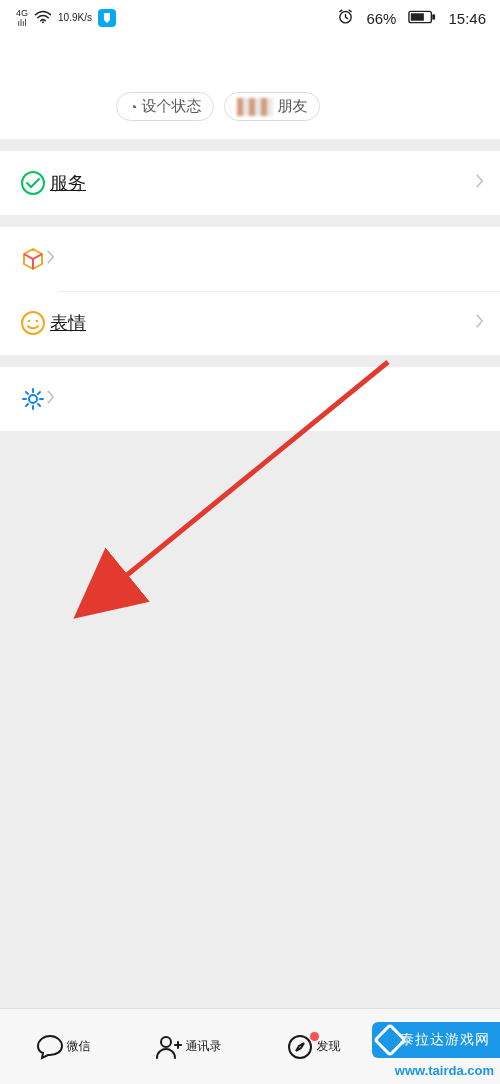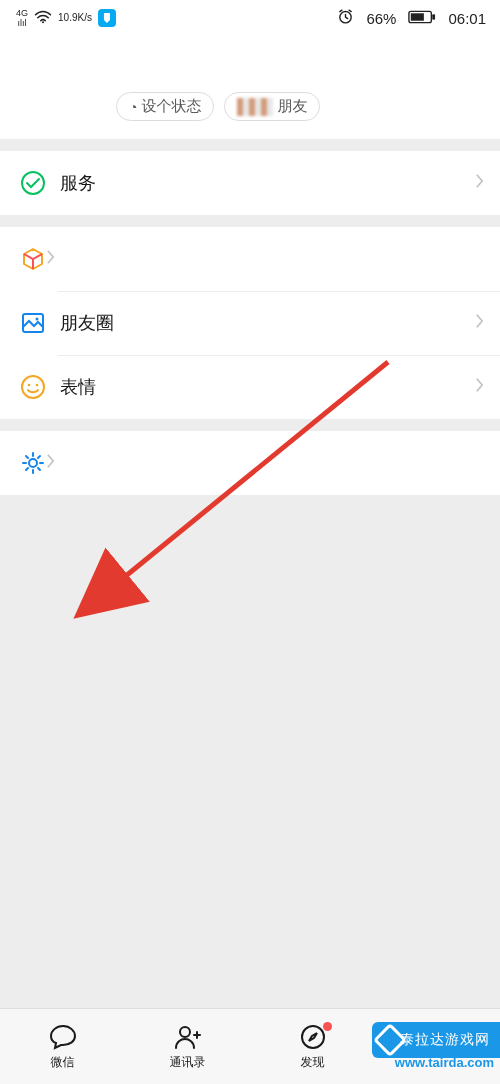--- a/index.html
+++ b/index.html
@@ -82,50 +82,50 @@
   .group { background:#fff; margin-top: 12px; }
   .group.first { margin-top: 12px; }
   .row {
     display:flex; align-items:center; height: 64px; padding: 0 16px 0 20px;
     position:relative;
   }
   .row + .row::before{
     content:''; position:absolute; left:58px; right:0; top:0; height:1px; background:#ececec;
   }
   .row .icon { width:26px; height:26px; flex-shrink:0; display:flex; align-items:center; justify-content:center;}
-  .row .label { flex:1; margin-left: 14px; font-size: 18px; color:#1a1a1a;}
+  .row .label { flex:1; margin-left: 4px; font-size: 18px; color:#1a1a1a;text-decoration:underline;}
   .row .chev { color:#c4c4c4; }
 
   
   .tabbar {
     position:absolute; bottom:0; left:0; right:0; height:76px;
     background:#f7f7f7; border-top:1px solid #dedede;
     display:flex;
   }
   .tab {
-    flex:1; display:flex; flex-direction:column; align-items:center; justify-content:center;
+    flex:1; display:flex; align-items:center; justify-content:center;
     gap:2px; font-size:12px; color:#1a1a1a;
   }
   .tab .ticon { height:30px; display:flex; align-items:center; justify-content:center; position:relative;}
   .dot{ position:absolute; top:0; right:-4px; width:9px;height:9px;border-radius:50%; background:#fa5151;}
 
   
   .wm-logo{
     position:absolute; right:0; bottom:26px; width:128px; height:36px;
     background:#1a97e6; border-radius:6px 0 0 6px;
     display:flex; align-items:center; justify-content:center;
     color:#fff; font-size:14px; font-weight:400; letter-spacing:1px;
     padding-left:18px;
   }
   .wm-logo::before{
     content:''; position:absolute; left:6px; width:18px;height:18px;
     border:3px solid #fff; border-radius:4px; transform:rotate(45deg);
   }
   .wm-url{
-    position:absolute; right:6px; bottom:14px; font-size:13px; color:#1a97e6; font-weight:600;
+    position:absolute; right:6px; bottom:6px; font-size:13px; color:#1a97e6; font-weight:600;
   }
 
   
   .arrow-overlay{
     position:absolute; left:0; top:0; width:500px; height:1084px; pointer-events:none;
   }
   .arrow-overlay svg{ width:100%; height:100%; }
 
   .chevron-svg { stroke:#c4c4c4; stroke-width:2; fill:none; }
 </style>
@@ -158,21 +158,21 @@
         </svg>
     </span>
     <span>66%</span>
     <span>
       <svg width="28" height="14" viewBox="0 0 30 14">
           <rect x="1" y="1" width="24" height="12" rx="2" stroke="#222" stroke-width="1.5" fill="none"></rect>
           <rect x="3" y="3" width="14" height="8" fill="#222"></rect>
           <rect x="26" y="4" width="3" height="6" rx="1" fill="#222"></rect>
         </svg>
     </span>
-    <span>06:01</span>
+    <span>15:46</span>
   </div>
 </div>
 
 <div class="header-block">
   <div class="status-pills">
     <div class="pill">
       <span class="globe">◔</span>
       <span>设个状态</span>
     </div>
     <div class="pill">
@@ -198,33 +198,20 @@
 </div>
 
 <div class="group">
   <div class="row">
     <span class="icon">
       <svg width="26" height="26" viewBox="0 0 26 26">
           <path d="M13 3 L22 8 L22 18 L13 23 L4 18 L4 8 Z" stroke="#f5a623" stroke-width="2" fill="none" stroke-linejoin="round"></path>
           <path d="M4 8 L13 13 L22 8 M13 13 L13 23" stroke="#fa5151" stroke-width="2" fill="none"></path>
         </svg>
     </span>
-    <span class="chev"><svg width="9" height="16" viewBox="0 0 10 18">
-          <path d="M2 2 L8 9 L2 16" class="chevron-svg"></path>
-        </svg></span>
-  </div>
-  <div class="row">
-    <span class="icon">
-      <svg width="26" height="26" viewBox="0 0 26 26">
-          <rect x="3" y="4" width="20" height="18" rx="2" stroke="#1485ee" stroke-width="2" fill="none"></rect>
-          <path d="M3 17 L9 11 L14 16 L18 12 L23 17" stroke="#1485ee" stroke-width="2" fill="none"></path>
-          <circle cx="17" cy="9" r="1.5" fill="#1485ee"></circle>
-        </svg>
-    </span>
-    <span class="label">朋友圈</span>
     <span class="chev"><svg width="9" height="16" viewBox="0 0 10 18">
           <path d="M2 2 L8 9 L2 16" class="chevron-svg"></path>
         </svg></span>
   </div>
   <div class="row">
     <span class="icon">
       <svg width="26" height="26" viewBox="0 0 26 26">
           <circle cx="13" cy="13" r="11" stroke="#f5a623" stroke-width="2" fill="none"></circle>
           <circle cx="9" cy="11" r="1.3" fill="#f5a623"></circle>
           <circle cx="17" cy="11" r="1.3" fill="#f5a623"></circle>

